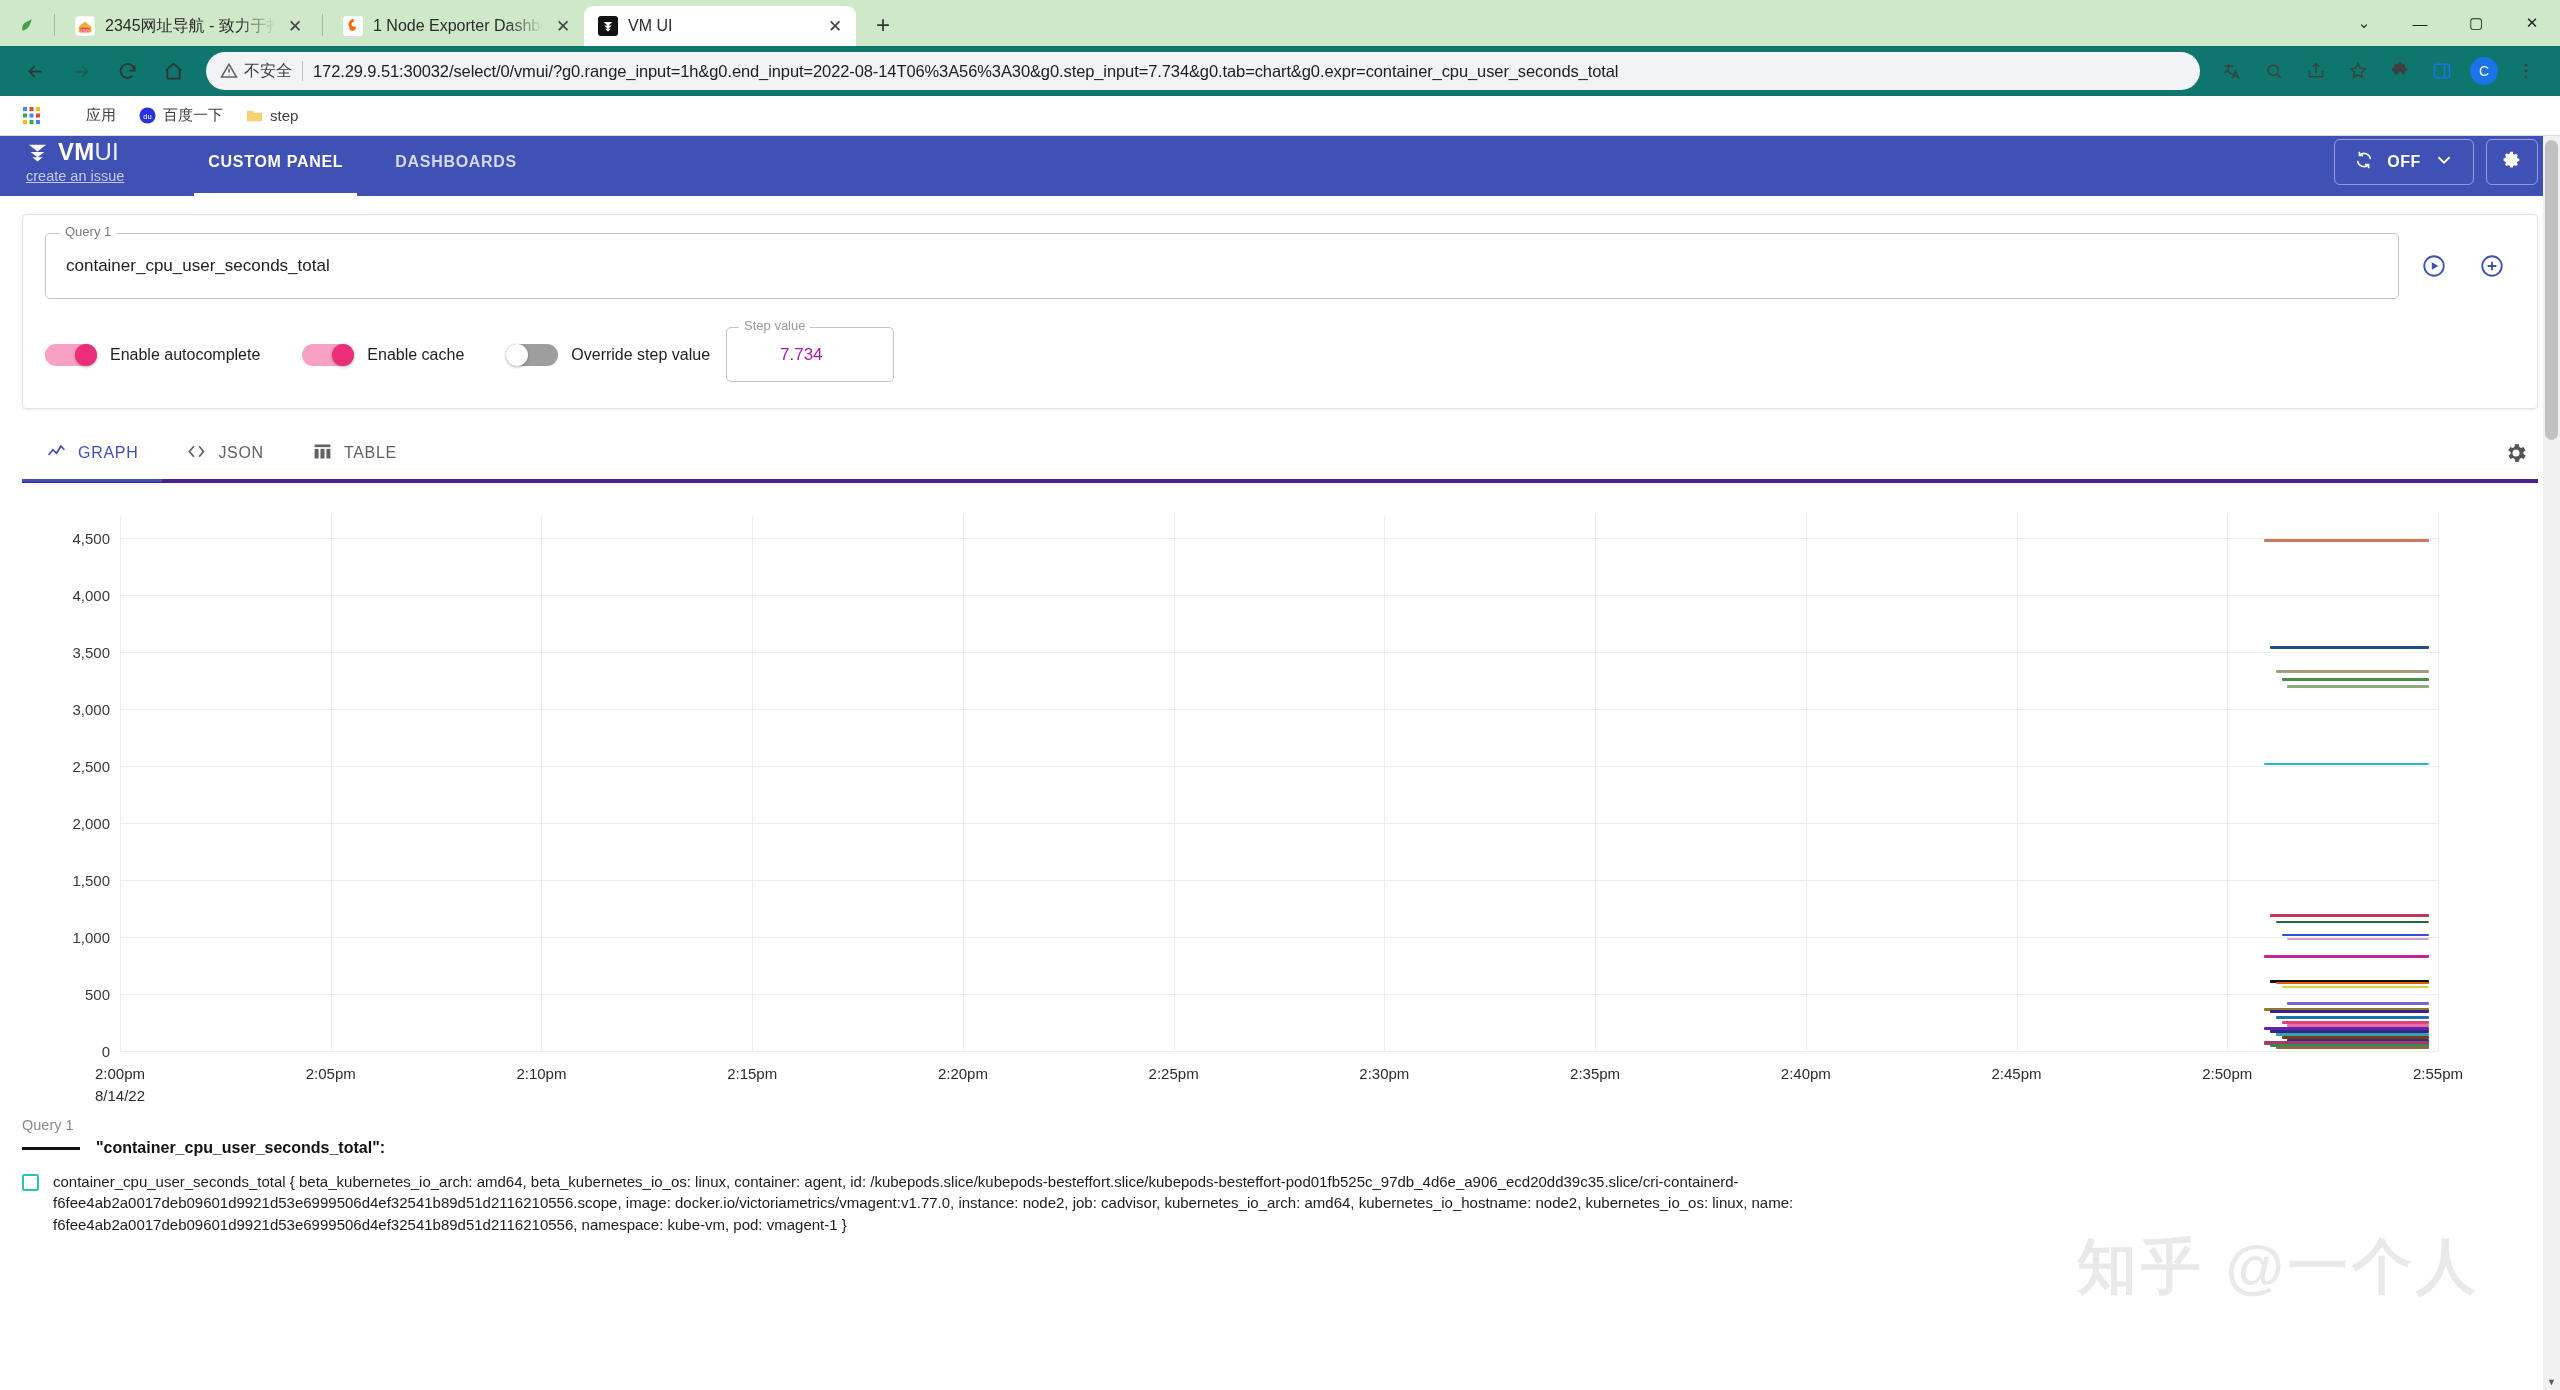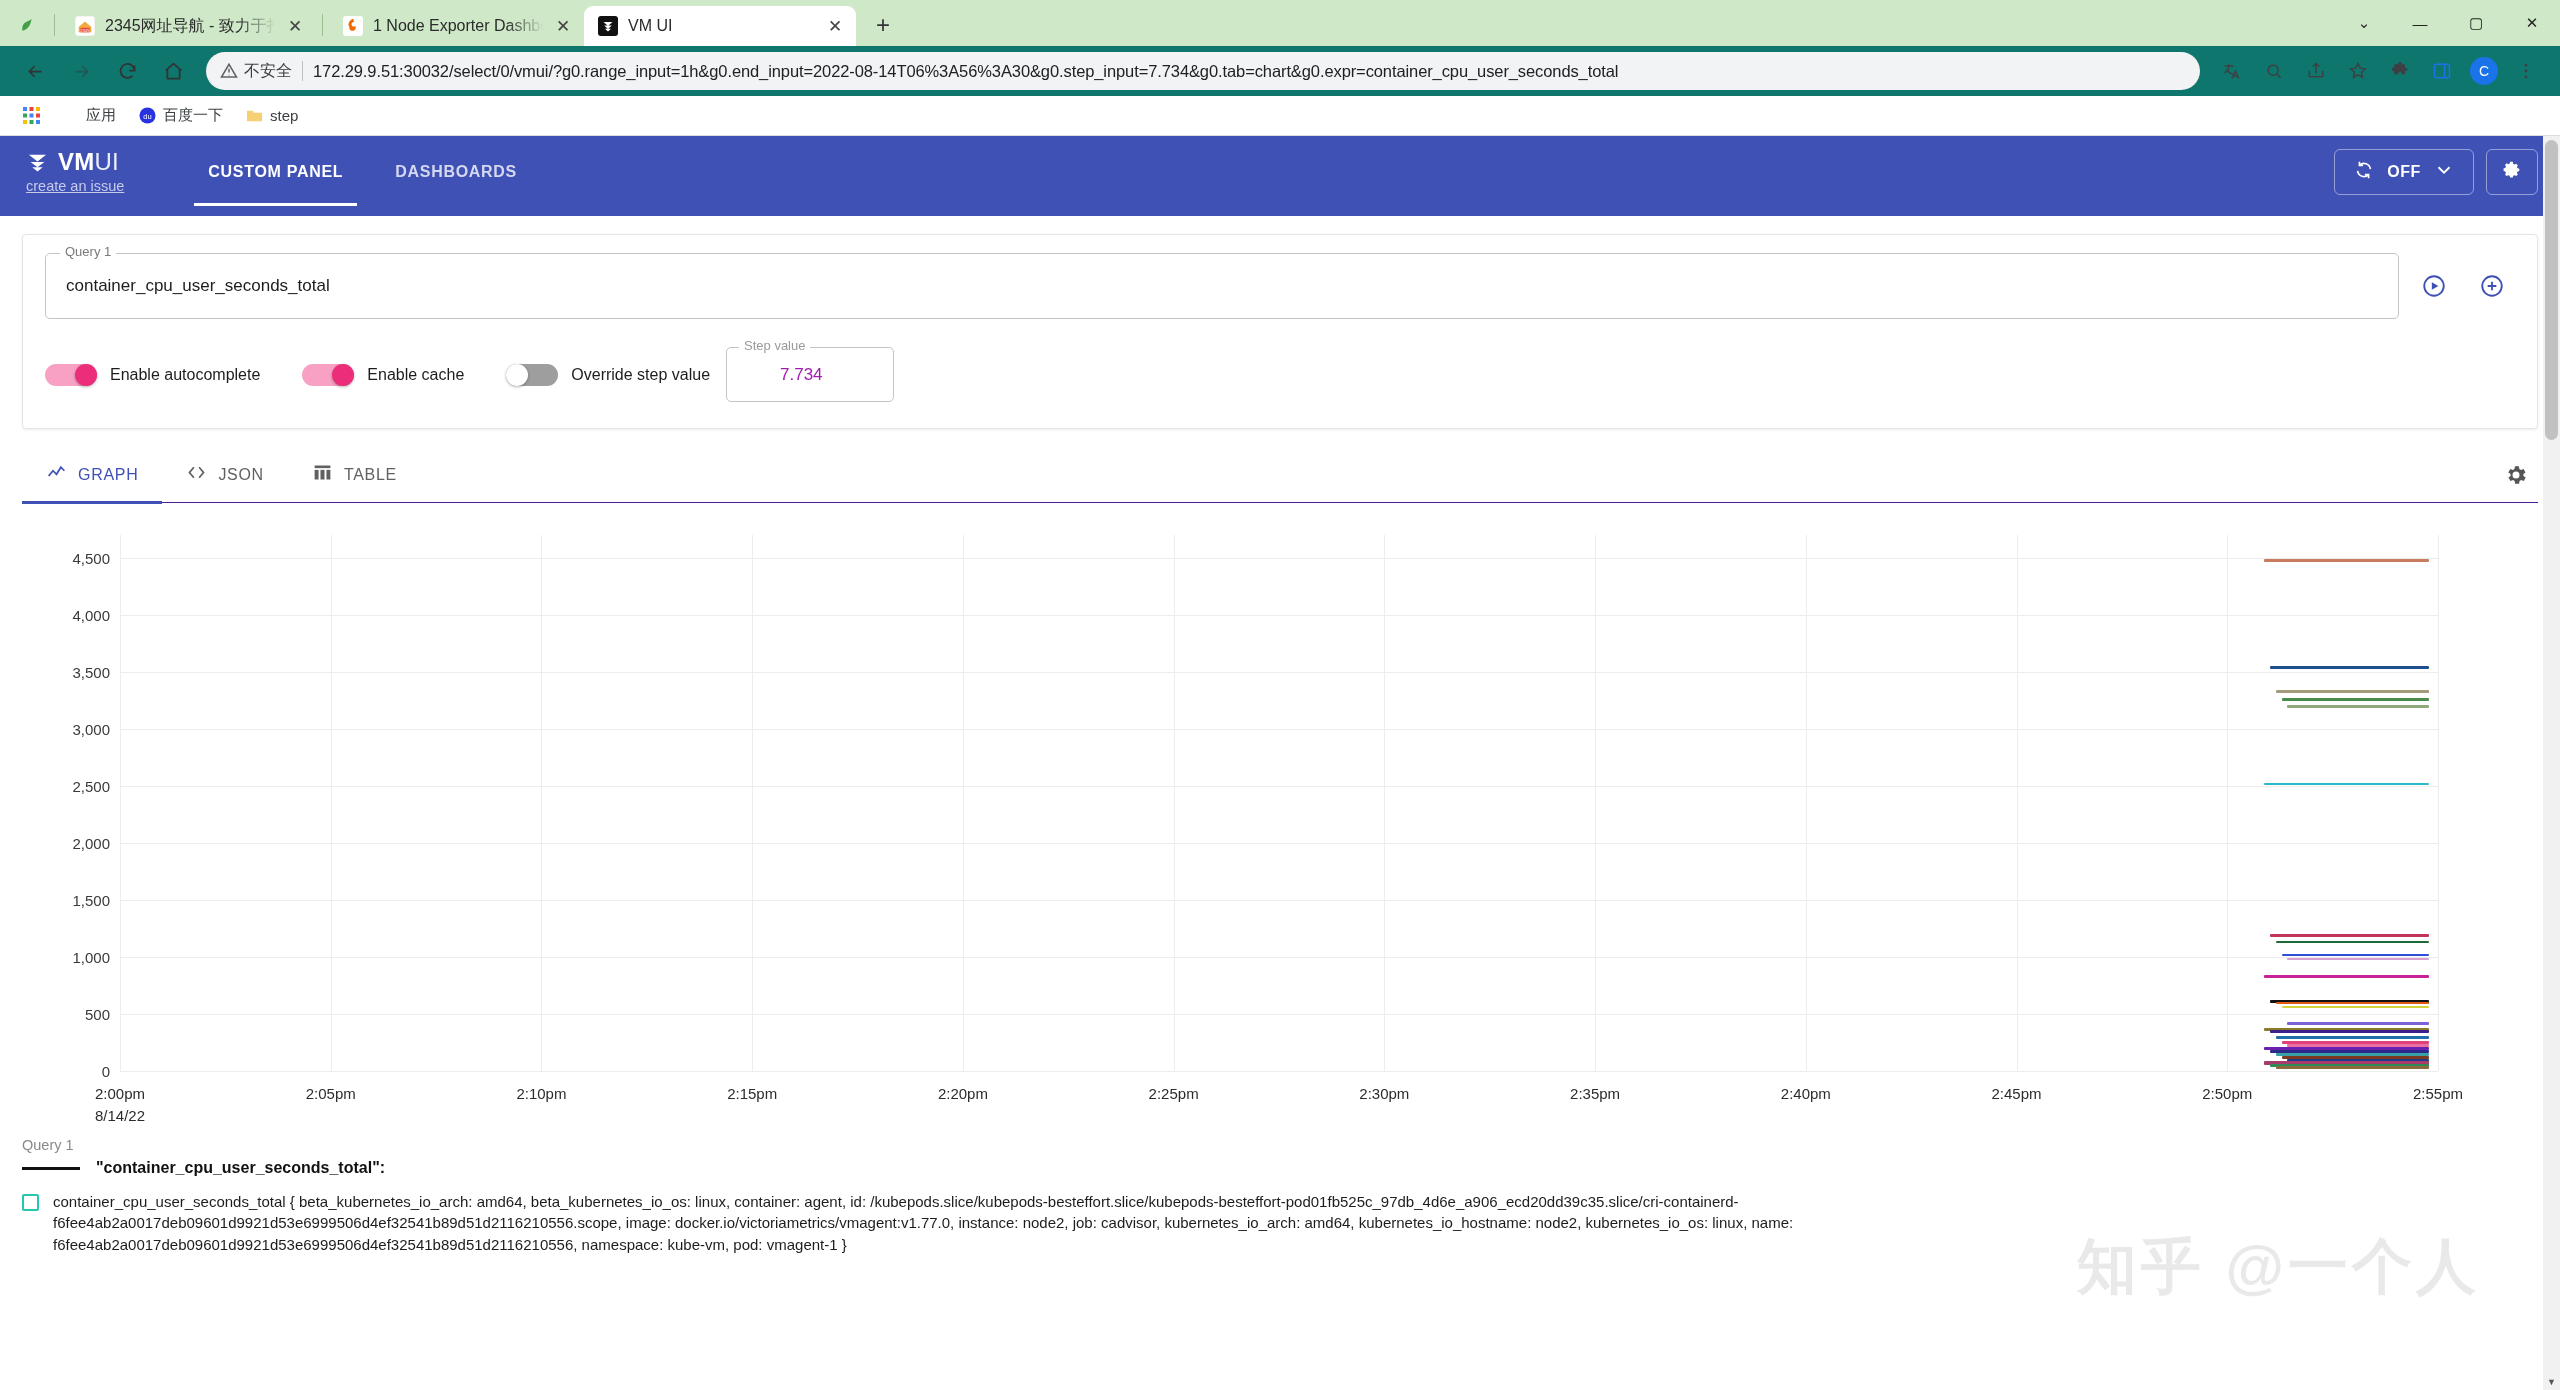--- a/index.html
+++ b/index.html
@@ -152,21 +152,21 @@
     color:#3c4043;
     white-space:nowrap;
   }
   .bm-fav { width:18px;height:18px;display:flex;align-items:center;justify-content:center;border-radius:3px;font-size:9px;overflow:hidden;}
 
   
   .app { position:relative; background:#fff; height:calc(1390px - 136px); }
 
   .appbar {
     background:#3f51b5;
-    height:80px;
+    height:60px;
     display:flex; align-items:center;
     padding:0 22px 8px 26px;
     color:#fff;
     position:relative;
   }
   .brand { display:flex; flex-direction:column; justify-content:center; margin-right:58px; }
   .brand-top { display:flex; align-items:center; gap:9px; }
   .brand-mark svg { width:23px; height:23px; display:block; }
   .brand-name { font-size:24px; font-weight:bold; letter-spacing:.2px; line-height:1; }
   .brand-name .lt { font-weight:normal; opacity:.9; }
@@ -266,21 +266,21 @@
     display:flex; align-items:center;
     padding:0 16px;
     margin-left:8px;
   }
   .step-field .field-label { top:-10px; left:12px; font-size:13px; color:#9a9a9a; }
   .step-value { font-size:17px; color:#a21caf;margin-left:37px; }
 
   
   .panel-tabs {
     margin:18px 22px 0 22px;
-    border-bottom:1px solid #4c1d95;
+    border-bottom:4px solid #4c1d95;
     display:flex; align-items:center;
     position:relative;
     height:56px;
   }
   .ptab {
     display:flex; align-items:center; gap:11px;
     padding:0 24px;
     height:56px;
     font-size:16px; font-weight:normal;
     letter-spacing:.7px;

